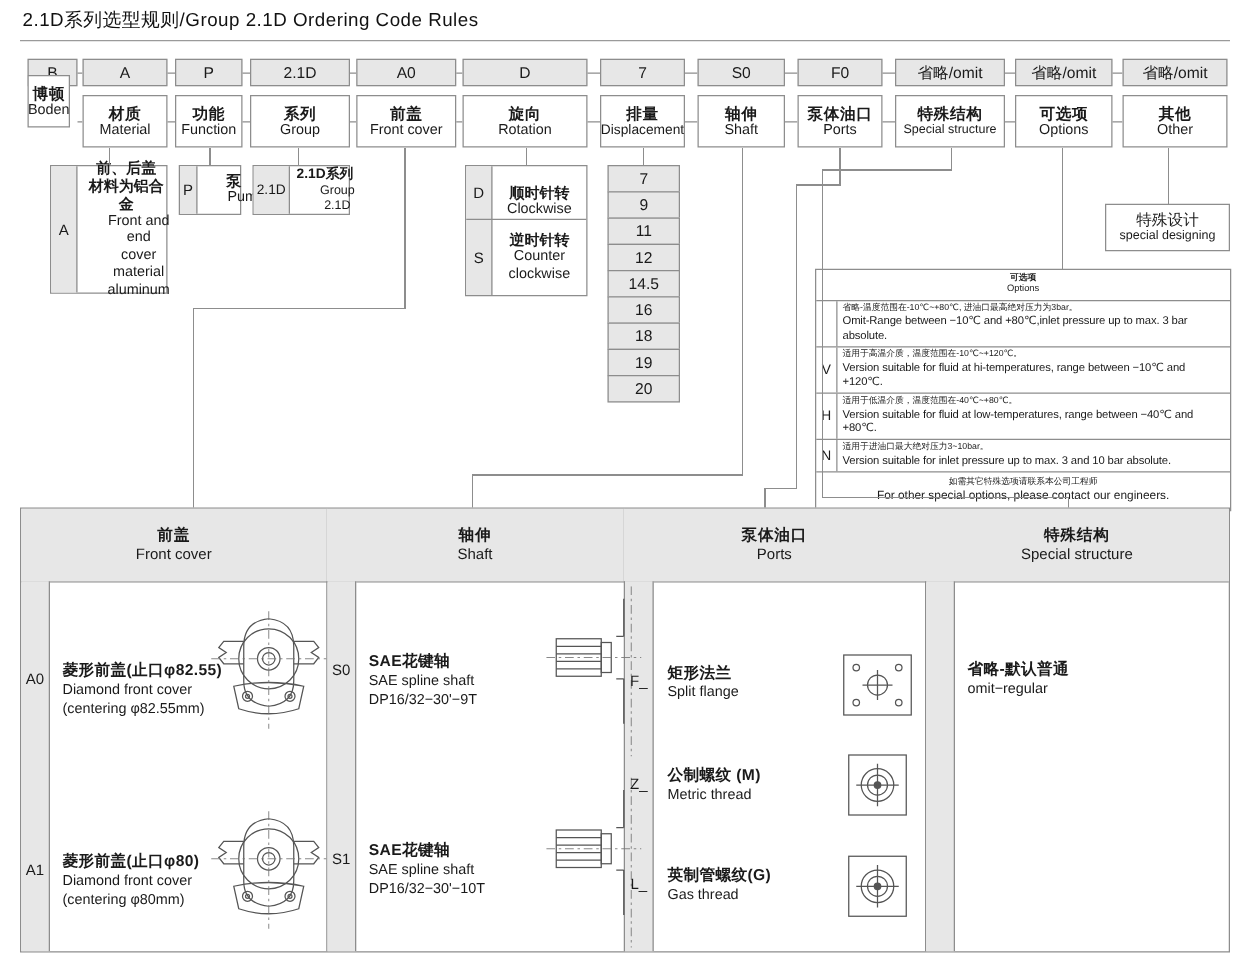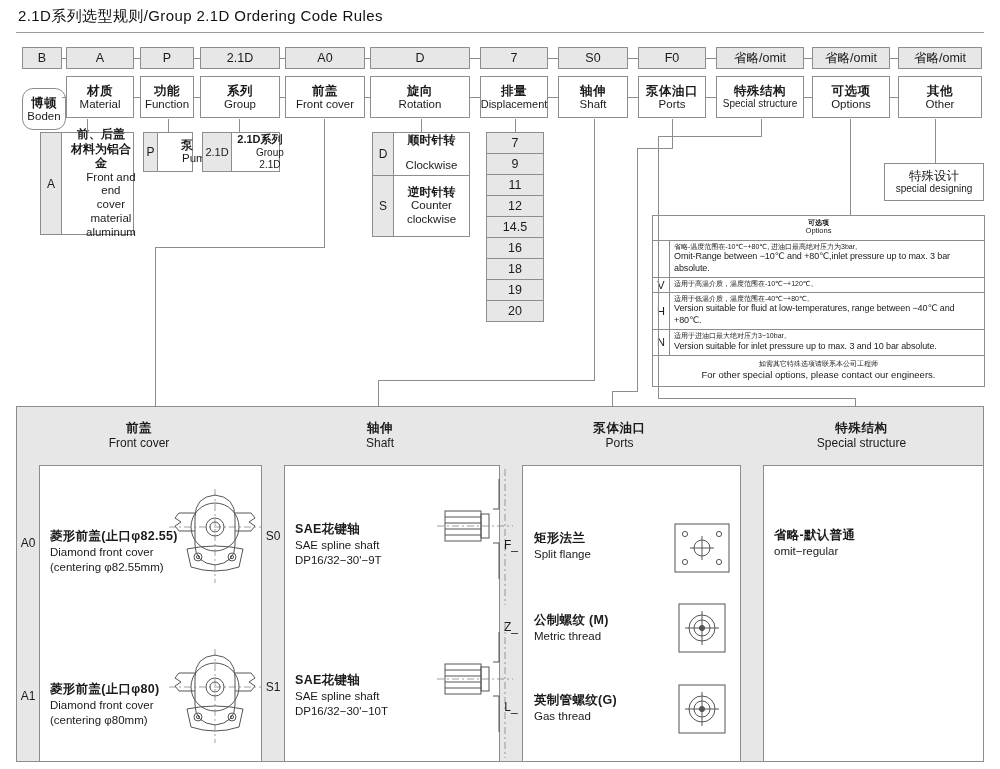--- a/index.html
+++ b/index.html
@@ -103,21 +103,21 @@
 </head>
 <body>
 
 <div class="abs" id="title">2.1D系列选型规则/Group  2.1D  Ordering  Code  Rules</div>
 <div class="abs" id="title-rule"></div>
 
 <div id="code-row-host">
     <div class="abs box shade code-box" style="left: 22px; top: 47px; width: 40px;">
       <span>B</span>
     </div>
-    <div class="abs box name-box" style="left: 22px; top: 88px; width: 44px; border-radius: 11px;">
+    <div class="abs box name-box" style="left: 22px; top: 60px; width: 34px;">
       <span class="cn">博顿</span>
       <span class="en">Boden</span>
     </div>
     <div class="abs stub" style="left: 62px; top: 58px; width: 4px;"></div>
     <div class="abs stub" style="left: 62px; top: 97px; width: 4px;"></div>
     <div class="abs box shade code-box" style="left: 66px; top: 47px; width: 68px;">
       <span>A</span>
     </div>
     <div class="abs box name-box" style="left: 66px; top: 76px; width: 68px;">
       <span class="cn">材质</span>
@@ -240,21 +240,21 @@
   <div class="val">
     <span class="cn" style="font-size:11px;">2.1D系列</span>
     <span class="en" style="font-size:10px;">Group  2.1D</span>
   </div>
 </div>
 
 <div class="abs" id="rot-block" style="left:372px;top:132px;width:98px;height:105px;border:1px solid #8d8d8d;background:#fff;">
   <div style="position:absolute;left:0;top:0;width:20px;height:100%;background:#e7e7e7;border-right:1px solid #8d8d8d;"></div>
   <div style="position:absolute;left:0;top:42px;width:100%;height:1px;background:#8d8d8d;"></div>
   <div style="position:absolute;left:0;top:0;width:20px;height:42px;display:flex;align-items:center;justify-content:center;font-size:12px;">D</div>
-  <div style="position:absolute;left:21px;top:0;right:0;height:42px;display:flex;flex-direction:column;align-items:center;justify-content:flex-start;line-height:1.2;gap:12px;">
+  <div style="position:absolute;left:21px;top:0;right:0;height:42px;display:flex;flex-direction:column;align-items:center;justify-content:flex-end;line-height:1.2;">
     <span style="font-size:12px;font-weight:bold;">顺时针转</span>
     <span style="font-size:11.5px;">Clockwise</span>
   </div>
   <div style="position:absolute;left:0;top:43px;width:20px;bottom:0;display:flex;align-items:center;justify-content:center;font-size:12px;">S</div>
   <div style="position:absolute;left:21px;top:43px;right:0;bottom:0;display:flex;flex-direction:column;align-items:center;justify-content:center;line-height:1.2;">
     <span style="font-size:12px;font-weight:bold;">逆时针转</span>
     <span style="font-size:11.5px;">Counter</span>
     <span style="font-size:11.5px;">clockwise</span>
   </div>
 </div>
@@ -304,20 +304,21 @@
         <div class="k"></div>
         <div class="t">
           <span class="cn">省略-温度范围在-10℃~+80℃, 进油口最高绝对压力为3bar。</span>
           <span class="en">Omit-Range  between  −10℃  and  +80℃,inlet  pressure  up  to  max.  3  bar  absolute.</span>
         </div>
       </div>
       <div class="opt-row">
         <div class="k">V</div>
         <div class="t">
           <span class="cn">适用于高温介质，温度范围在-10℃~+120℃。</span>
+          <span class="en">Version  suitable  for  fluid  at  hi-temperatures,  range  between  −10℃  and  +120℃.</span>
         </div>
       </div>
       <div class="opt-row">
         <div class="k">H</div>
         <div class="t">
           <span class="cn">适用于低温介质，温度范围在-40℃~+80℃。</span>
           <span class="en">Version  suitable  for  fluid  at  low-temperatures,  range  between  −40℃  and  +80℃.</span>
         </div>
       </div>
       <div class="opt-row">

